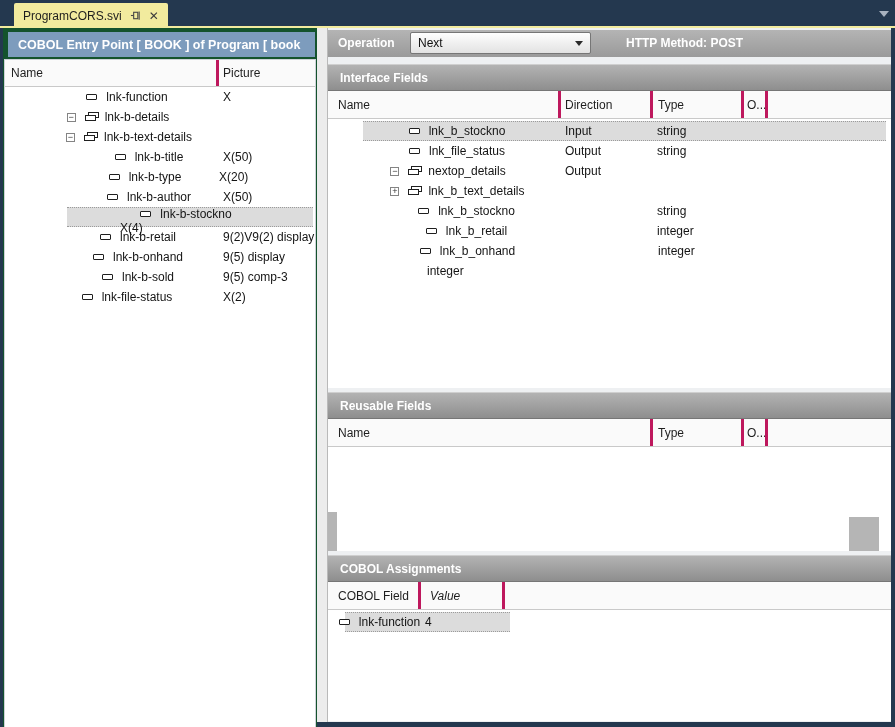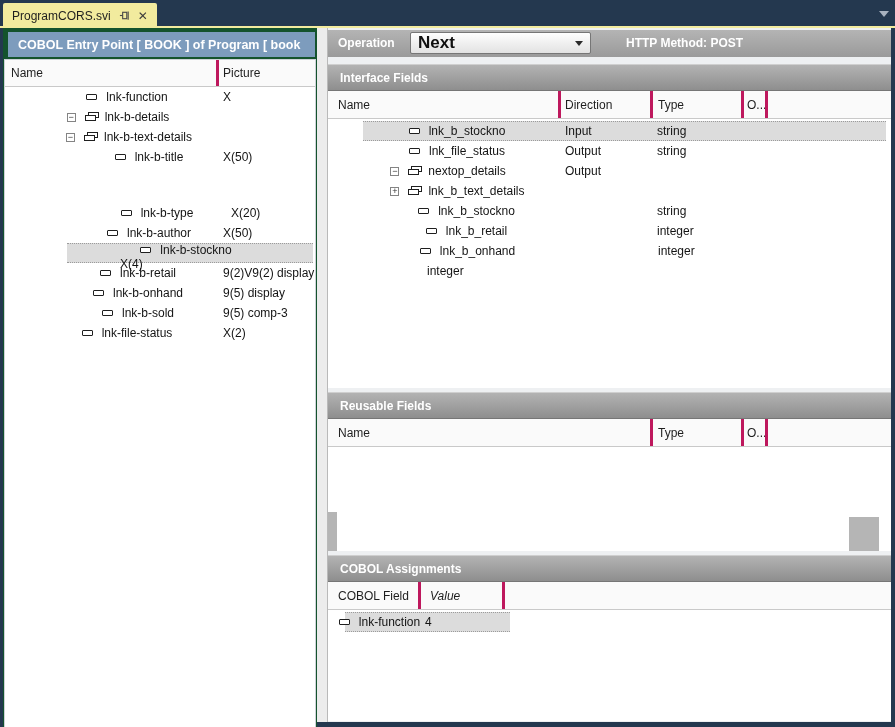--- a/index.html
+++ b/index.html
@@ -1,21 +1,21 @@
 <!DOCTYPE html>
 <html><head>
 <meta charset="utf-8">
 <style>
   html,body{margin:0;padding:0;background:#24384f;}
   #app{position:relative;width:895px;height:727px;background:#24384f;overflow:hidden;
        font-family:"Liberation Sans","DejaVu Sans",sans-serif;}
 
   
   .tabstrip{position:absolute;left:0;top:0;width:895px;height:28px;background:#24384f;}
-  .tab{position:absolute;left:3px;top:3px;height:25px;background:#f2eb9e;display:flex;align-items:center;
+  .tab{position:absolute;left:14px;top:3px;height:25px;background:#f2eb9e;display:flex;align-items:center;
        gap:8px;padding:0 9px;border-radius:2px 2px 0 0;font-size:12px;color:#1e1e1e;cursor:default;}
   .tab-underline{position:absolute;left:0;top:26px;width:895px;height:2px;background:#f2eb9e;}
   .pin{display:flex;align-items:center;}
   .close-x{font-size:12px;color:#3c3c3c;line-height:1;font-weight:bold;}
   .win-arrow{position:absolute;right:6px;top:11px;width:0;height:0;border-left:5px solid transparent;
        border-right:5px solid transparent;border-top:6px solid #a9b3c0;}
 
   
   .lpanel{position:absolute;left:3px;top:28px;width:314px;height:720px;background:#14532d;}
   .lheader{position:absolute;left:5px;top:4px;right:2px;height:25px;background:#7d9cbd;color:#fff;
@@ -37,21 +37,21 @@
   .splitter{position:absolute;left:317px;top:28px;width:11px;height:694px;background:#ececec;
        border-right:1px solid #b9b9b9;box-sizing:border-box;}
 
   
   .rpanel{position:absolute;left:328px;top:28px;width:563px;height:694px;background:#eef0f2;}
   .opbar{position:absolute;left:0;top:2px;width:563px;height:27px;background:linear-gradient(#b4b4b4,#9a9a9a);
        color:#fff;font-weight:bold;font-size:12px;}
   .oplabel{position:absolute;left:10px;top:6px;}
   .dropdown{position:absolute;left:82px;top:2px;width:181px;height:22px;box-sizing:border-box;
        background:linear-gradient(#fefefe,#e2e2e2);border:1px solid #767676;border-radius:2px;
-       display:flex;align-items:center;color:#101010;font-weight:bold;font-size:17px;padding-left:7px;cursor:default;text-align:right;}
+       display:flex;align-items:center;color:#101010;font-weight:normal;font-size:12px;padding-left:7px;cursor:default;text-align:right;}
   .dd-arrow{position:absolute;right:7px;top:8px;width:0;height:0;border-left:4px solid transparent;
        border-right:4px solid transparent;border-top:5px solid #2b2b2b;}
   .httplabel{position:absolute;left:298px;top:6px;}
 
   .section{position:absolute;left:0;width:563px;}
   .secbar{height:27px;background:linear-gradient(#b3b3b3,#8e8e8e);border-top:1px solid #cfcfcf;
        border-bottom:1px solid #767676;color:#fff;font-weight:bold;font-size:12px;display:flex;
        align-items:center;padding-left:12px;box-sizing:border-box;}
   .colhdr{height:28px;background:#fafafa;border-bottom:1px solid #c9c9c9;display:flex;
        font-size:12px;color:#1e1e1e;box-sizing:border-box;}
@@ -141,21 +141,21 @@
           </div>
           <div class="trow" style="padding-left: 8px;">
     <div class="cell c-name" style="width: 206px;">
       <span class="indent" style="width: 44px;"></span>
       <span class="expand noshow"></span>
       <span class="ticon field"></span>
       <span class="tlabel">lnk-b-title</span>
     </div>
   <div class="cell" style="width: 96px;">X(50)</div>
           </div>
-          <div class="trow" style="padding-left: 16px; margin-top: 36px;">
+          <div class="trow" style="padding-left: 4px;">
     <div class="cell c-name" style="width: 206px;">
       <span class="indent" style="width: 44px;"></span>
       <span class="expand noshow"></span>
       <span class="ticon field"></span>
       <span class="tlabel">lnk-b-type</span>
     </div>
   <div class="cell" style="width: 96px;">X(20)</div>
           </div>
           <div class="trow" style="padding-left: 8px;">
     <div class="cell c-name" style="width: 206px;">

